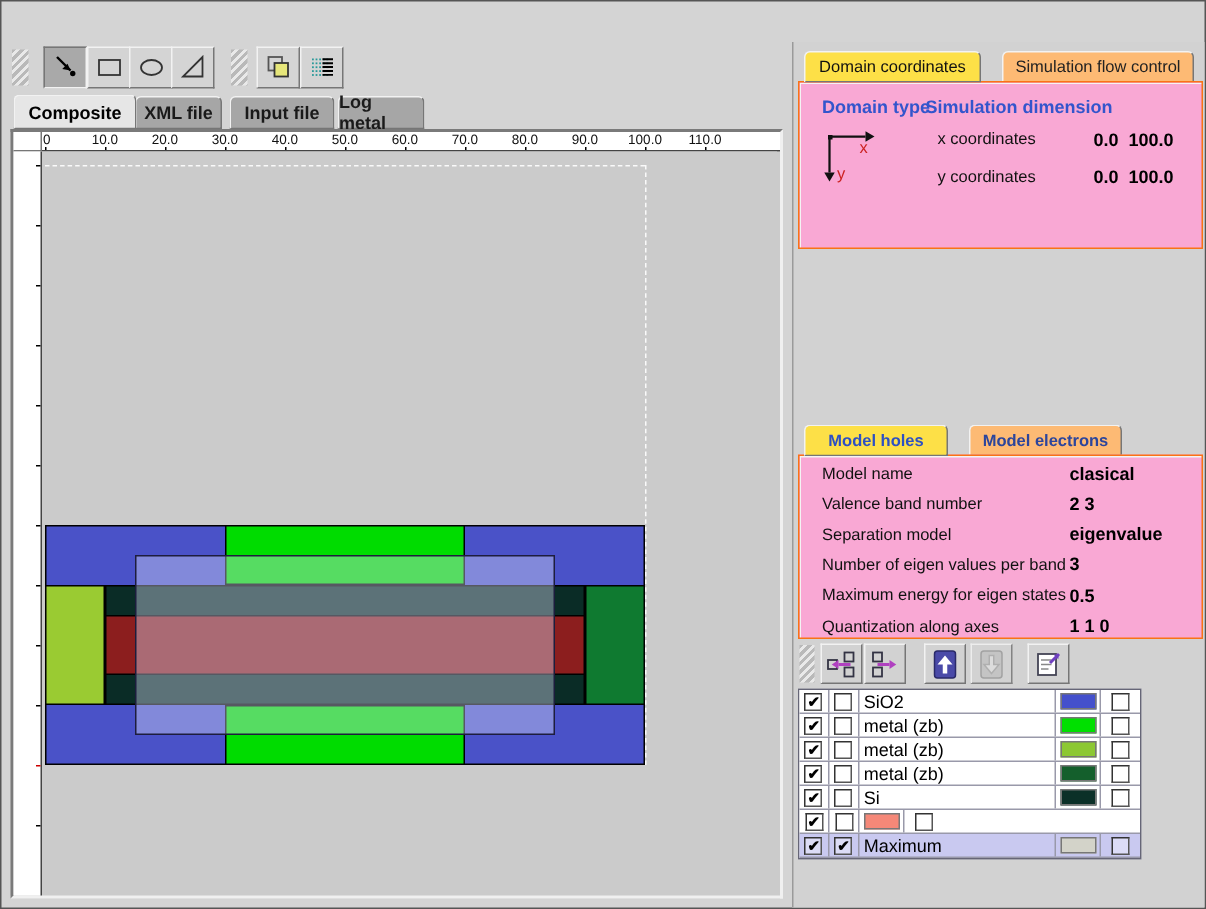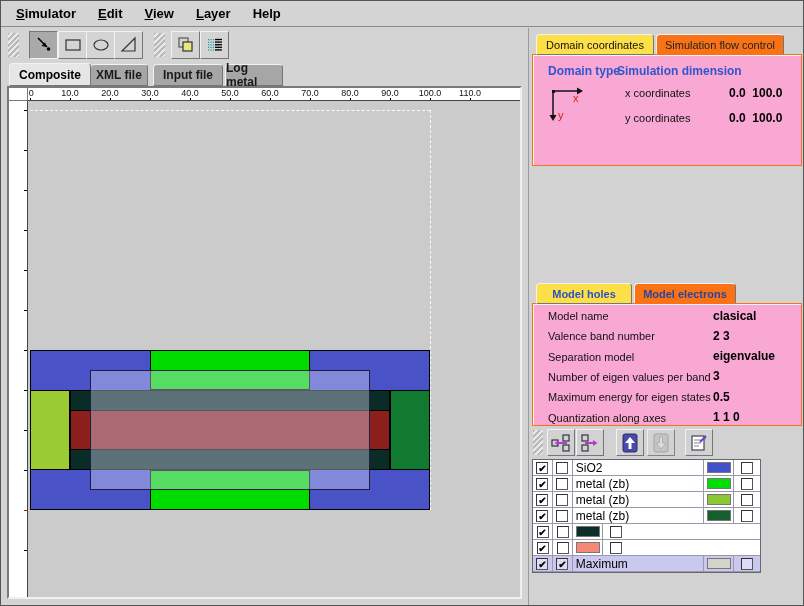--- a/index.html
+++ b/index.html
@@ -40,21 +40,21 @@
   .red { color:#cc0000 !important; background:#cc0000; }
   .region { position:absolute; border:1px solid #000; }
   .overlay { position:absolute; background:rgba(215,220,245,0.40); border:1px solid #1d1d3d; }
   .dash-v { position:absolute; width:0; border-left:1px dashed #fafafa; }
   .dash-h { position:absolute; height:0; border-top:1px dashed #fafafa; }
 
   
   .right-panel { position:absolute; left:527px; top:27px; width:277px; height:579px; background:#d2d2d2; border-left:1px solid #9a9a9a; }
   .rtab { position:absolute; height:21px; font-size:11px; display:flex; align-items:center; justify-content:center; border-radius:4px 4px 0 0; cursor:default; }
   .rtab.active { background:#fde047; color:#111; z-index:3; }
-  .rtab.inactive { background:#f97316; color:#222; }
+  .rtab.inactive { background:#fdba74; color:#222;margin-left:12px; }
   .rtab.blue.active { color:#2d50c4; font-weight:bold; }
   .rtab.blue.inactive { color:#2c459c; font-weight:bold; }
   .rpanel { position:absolute; background:#f9a8d4; border:1px solid #f97316; box-shadow:inset 1px 1px 0 #f4f4f4; }
   .blue-label { position:absolute; color:#3355cc; font-size:12px; font-weight:bold; }
   .prow-label { position:absolute; font-size:11px; color:#111; }
   .prow-value { position:absolute; font-size:12px; font-weight:bold; color:#000; white-space:pre; }
 
   
   .ltoolbar { position:absolute; left:3px; top:399px; width:271px; height:31px; }
   .lbtn { position:absolute; top:2px; width:28px; height:27px; background:#d2d2d2; display:flex; align-items:center; justify-content:center; }
@@ -68,27 +68,20 @@
   .cbx { width:12px; height:12px; background:#fff; border:1px solid #555; border-top-color:#333; border-left-color:#333; font-size:10px; line-height:11px; text-align:center; font-weight:bold; color:#000; }
   .lrow.selected .cbx { background:#dcdcf6; }
   .swatch { width:24px; height:11px; border:1px solid #777; }
   svg { display:block; }
 </style>
 </head>
 <body>
 
 <div class="window">
 
-  <div class="menubar">
-      <div class="menu-item"><u>S</u>imulator</div>
-      <div class="menu-item"><u>E</u>dit</div>
-      <div class="menu-item"><u>V</u>iew</div>
-      <div class="menu-item"><u>L</u>ayer</div>
-      <div class="menu-item">Help</div>
-    </div>
 
   <div class="toolbar">
     <div class="tgrip grip" style="left:7px"></div>
     <div class="tgrip grip" style="left:153px"></div>
   <div class="tbtn pressed sunken" style="left: 28px;">
         <div>
           <svg width="20" height="20">
             <line x1="4" y1="3" x2="13" y2="12" stroke="#000" stroke-width="1.6"></line>
             <polygon points="13,12 7.5,11 11,7.5" fill="#000"></polygon>
             <circle cx="14.5" cy="14" r="1.8" fill="#000"></circle>
@@ -404,20 +397,21 @@
             <div class="cbx"></div>
           </div>
         </div>
         <div class="lrow">
           <div class="cell c1">
             <div class="cbx">✔</div>
           </div>
           <div class="cell c2">
             <div class="cbx"></div>
           </div>
+          <div class="cell c3">Si</div>
           <div class="cell c4">
             <div class="swatch" style="background: rgb(11, 48, 40);"></div>
           </div>
           <div class="cell c5">
             <div class="cbx"></div>
           </div>
         </div>
         <div class="lrow">
           <div class="cell c1">
             <div class="cbx">✔</div>

